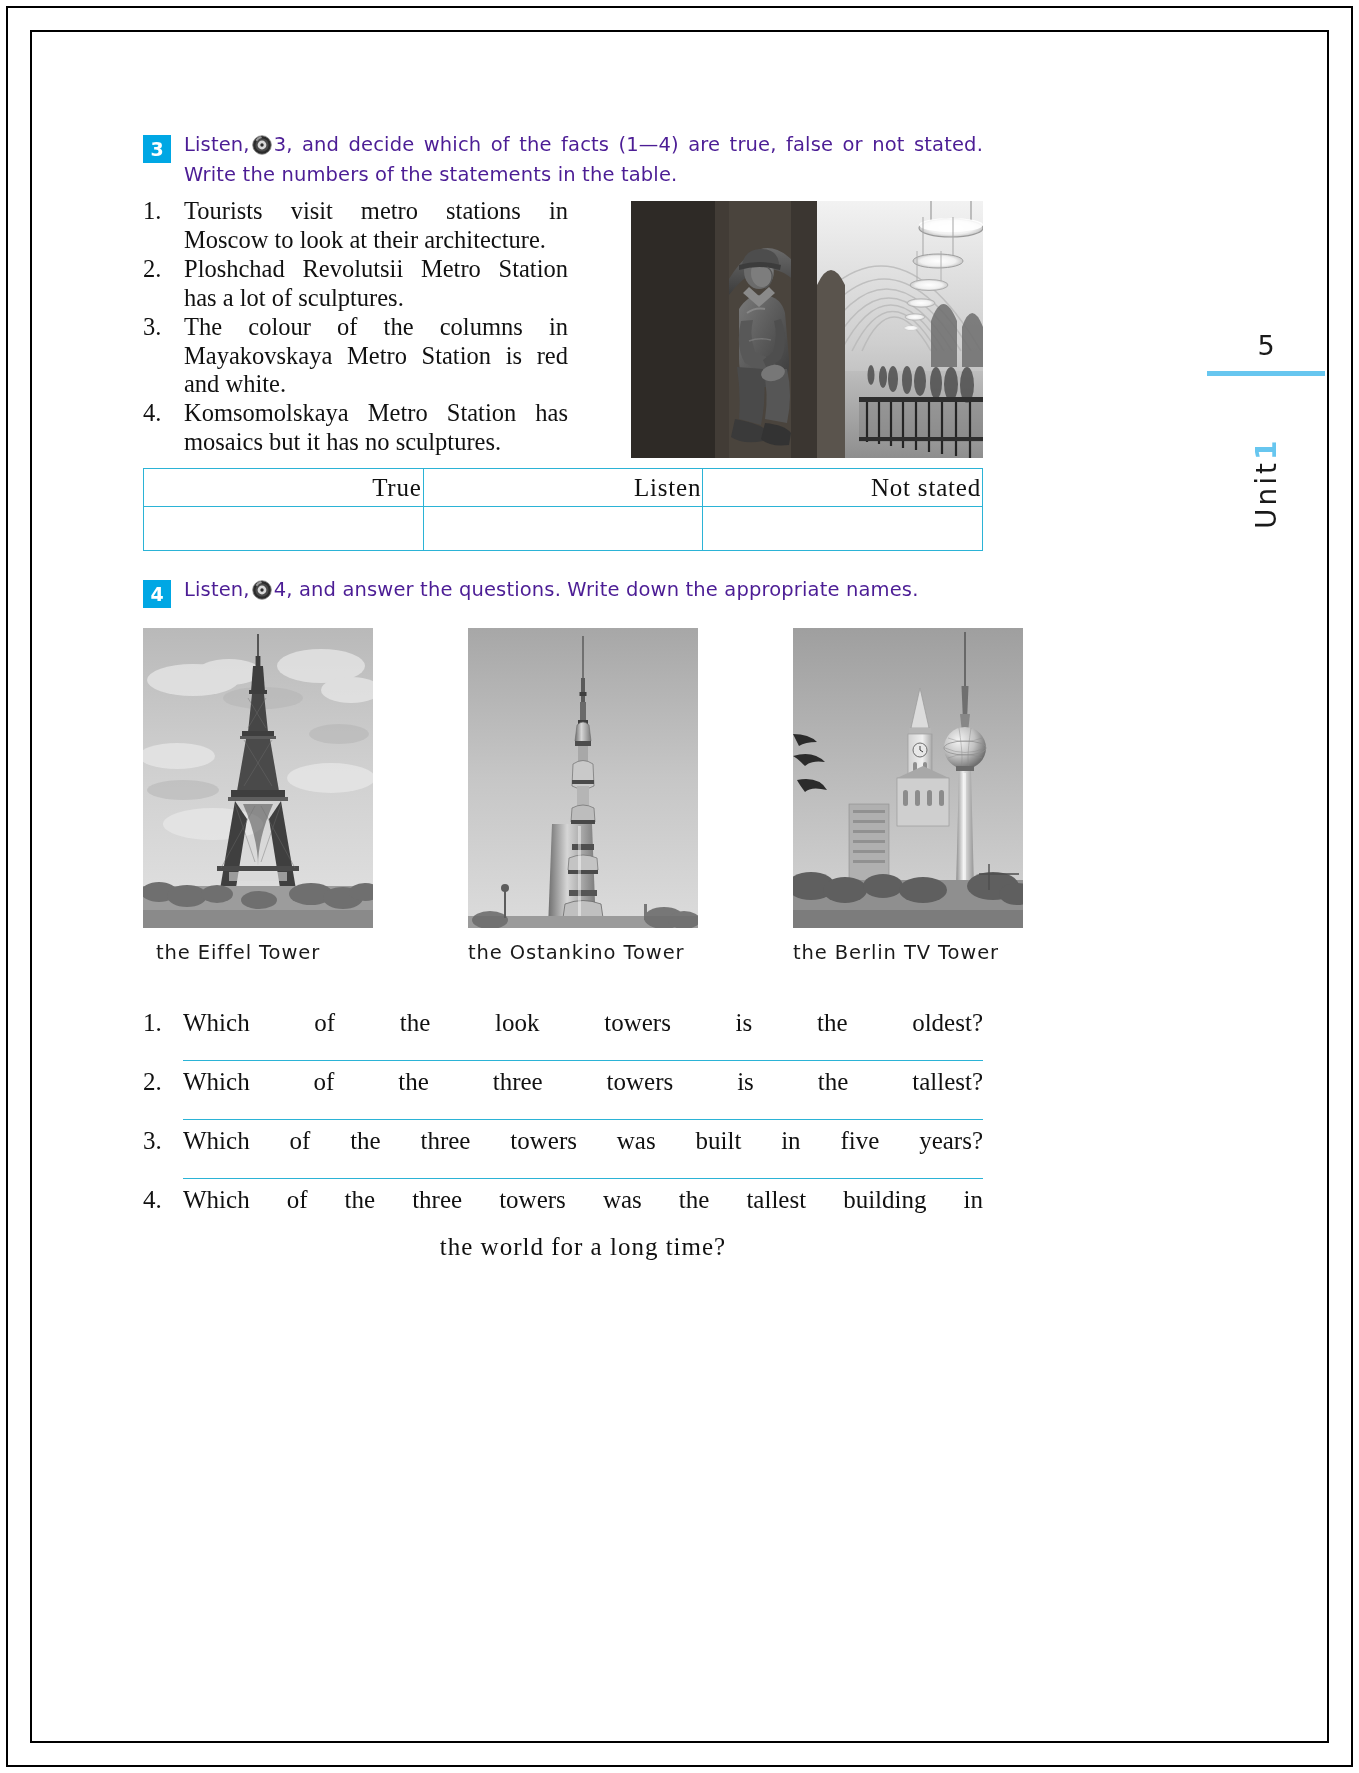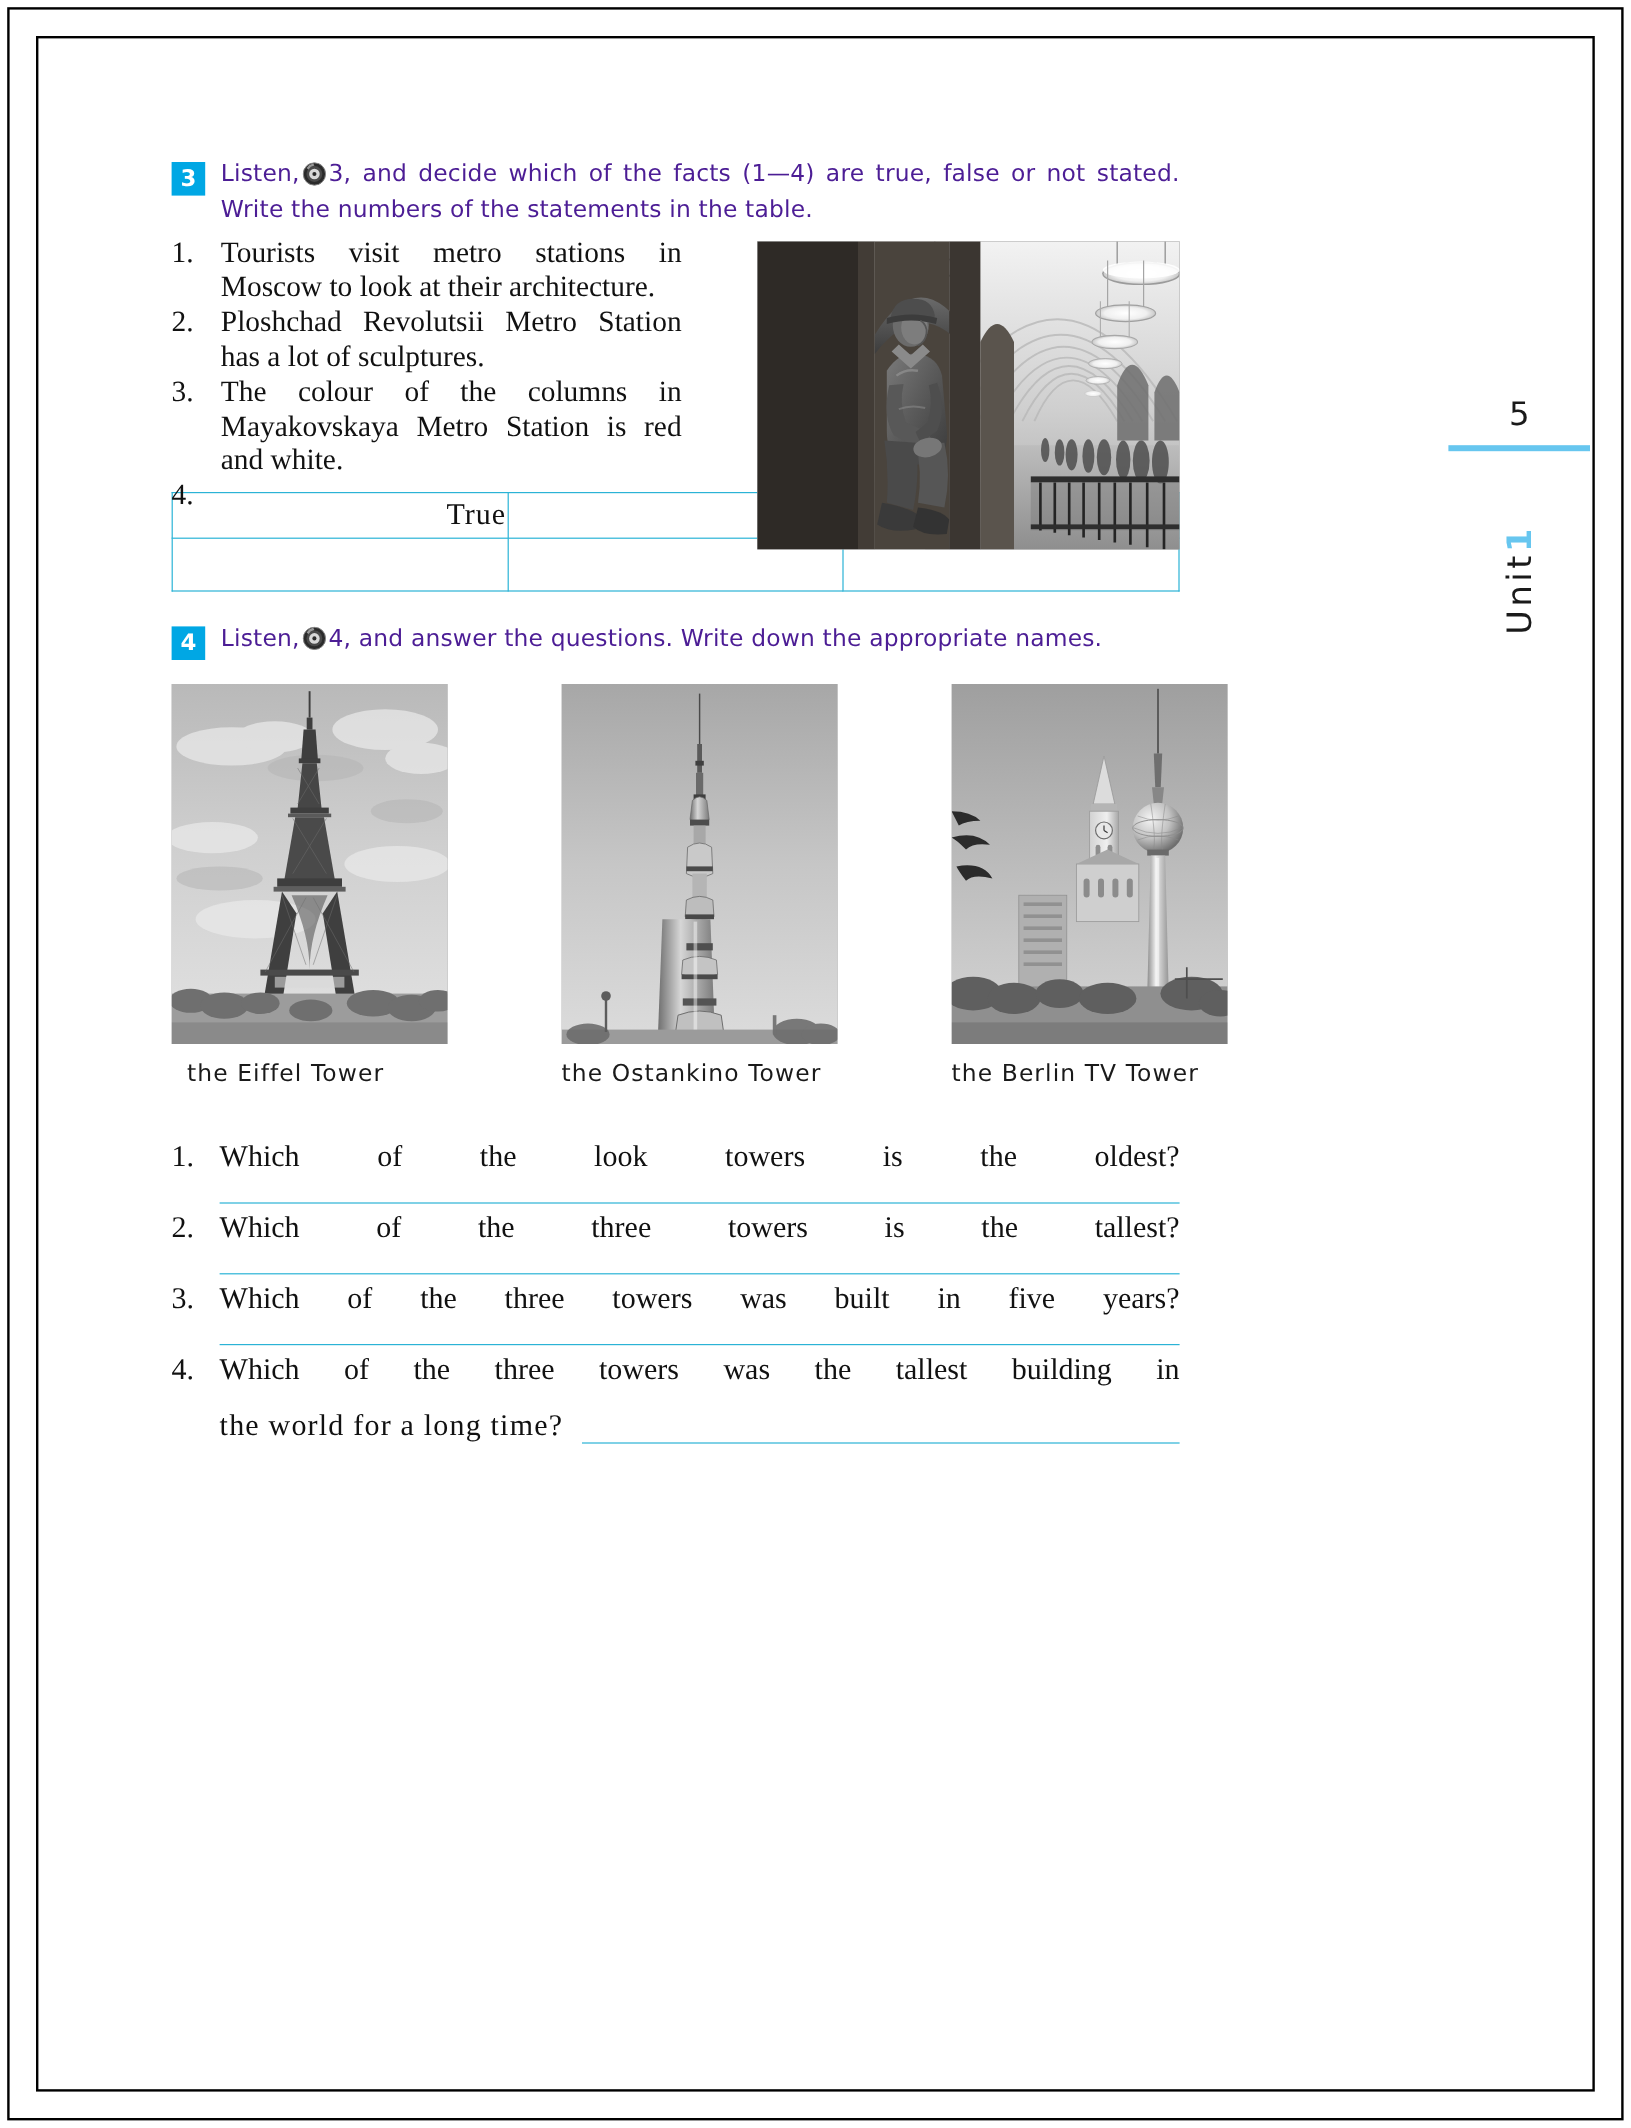--- a/index.html
+++ b/index.html
@@ -178,23 +178,24 @@
     text-align-last: justify;
   }
   .answer-line {
     margin-left: 40px;
     margin-top: 22px;
     height: 0;
     border-bottom: 1.6px solid #2bb3d6;
   }
   .q-inline {
     display: flex;
-    align-items: flex-end;
+    align-items: center;
     margin-left: 40px;
     margin-top: 18px;
+    flex-direction: column;
   }
   .q-inline .txt {
     font-family: "Liberation Serif", serif;
     font-size: 25px;
     color: #111;
     white-space: nowrap;
     letter-spacing: 1px;
   }
   .q-inline .line {
     flex: 1 1 auto;
@@ -410,21 +411,21 @@
         <path d="M186 84 q14 -30 28 0 v173 h-28 z" fill="#5a544d"></path>
 
         <rect width="352" height="257" fill="none"></rect>
       </svg>
     </div>
 
     <ul class="facts-list">
       <li><span class="marker">1.</span><span>Tourists visit metro stations in Moscow to look at their architecture.</span></li>
       <li><span class="marker">2.</span><span>Ploshchad Revolutsii Metro Station has a lot of sculptures.</span></li>
       <li><span class="marker">3.</span><span>The colour of the columns in Mayakovskaya Metro Station is red and white.</span></li>
-      <li><span class="marker">4.</span></li>
+      <li><span class="marker">4.</span><span>Komsomolskaya Metro Station has mosaics but it has no sculptures.</span></li>
     </ul>
   </div>
 
   <table class="tf-table">
     <thead>
       <tr>
         <th>True</th>
         <th>Listen</th>
         <th>Not stated</th>
       </tr>

